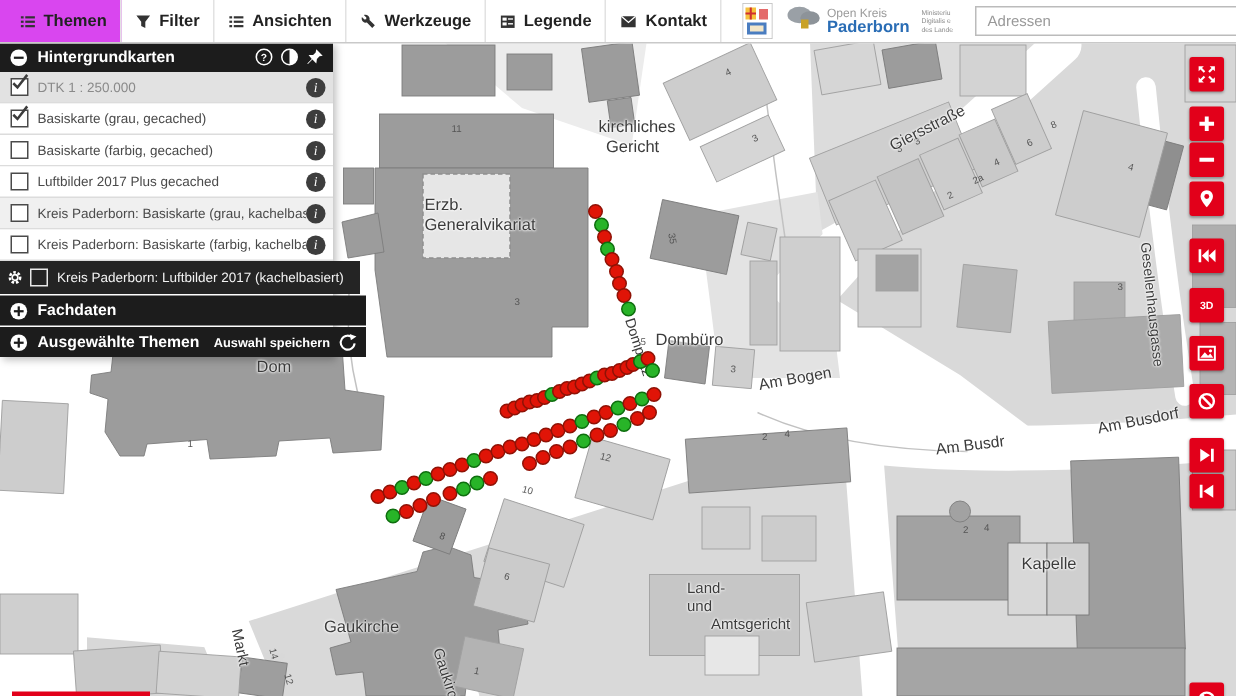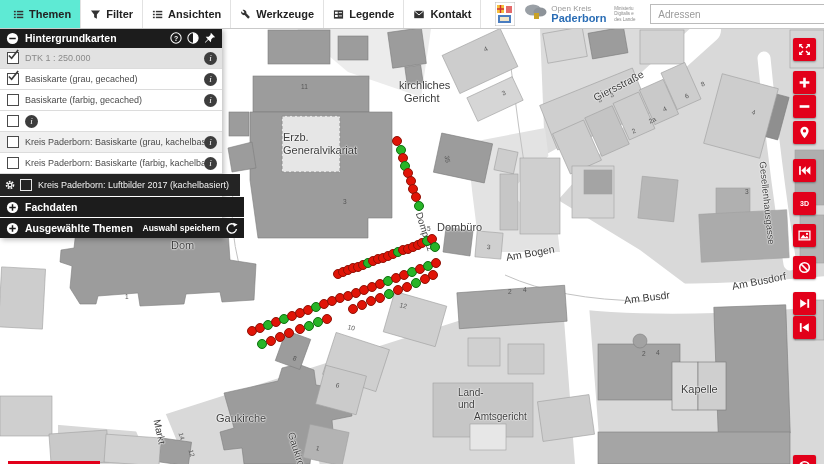--- a/index.html
+++ b/index.html
@@ -3,21 +3,21 @@
 <meta charset="utf-8">
 <style>
   html,body{margin:0;padding:0;}
   body{width:824px;height:464px;overflow:hidden;position:relative;background:#fff;
        font-family:"Liberation Sans",sans-serif;}
   
   #topbar{position:absolute;top:0;left:0;width:824px;height:28px;background:#fff;
           border-bottom:1px solid #c9c9c9;z-index:40;display:flex;align-items:stretch;}
   .tab{display:flex;align-items:center;gap:5px;padding:0 9px;border-right:1px solid #e2e2e2;
        font-size:11px;font-weight:bold;color:#222;cursor:pointer;white-space:nowrap;}
-  .tab.active{background:#5eead4;padding-left:13px;}
+  .tab.active{background:#d946ef;padding-left:13px;}
   .tab .ticon{display:flex;align-items:center;}
   #brandwrap{display:flex;align-items:center;margin-left:14px;gap:8px;}
   #crest{width:20px;height:24px;}
   #odlogo{display:flex;align-items:center;gap:2px;}
   #odtext{line-height:1;}
   #odtext .l1{font-size:8px;color:#9a9a9a;}
   #odtext .l2{font-size:11px;font-weight:bold;color:#2a6db5;}
   #ministry{width:32px;line-height:1.15;}
   #ministry div{font-size:4.5px;color:#8a8a8a;white-space:nowrap;overflow:hidden;}
   #searchwrap{display:flex;align-items:center;margin-left:4px;}
@@ -184,21 +184,21 @@
       <div class="mlabel" style="left: 624px; top: 294px; font-size: 10.5px; transform: rotate(-7deg);">Am Busdr</div>
       <div class="mlabel" style="left: 732px; top: 280px; font-size: 10.5px; transform: rotate(-11deg);">Am Busdorf</div>
       <div class="mlabel" style="left: 594px; top: 92px; font-size: 10.5px; transform: rotate(-27deg);">Giersstraße</div>
       <div class="mlabel" style="left: 763px; top: 156px; font-size: 9.5px; transform: rotate(84deg);">Gesellenhausgasse</div>
       <div class="mlabel" style="left: 216px; top: 412px; font-size: 11px;">Gaukirche</div>
       <div class="mlabel" style="left: 157px; top: 414px; font-size: 10px; transform: rotate(78deg);">Markt</div>
       <div class="mlabel" style="left: 291px; top: 427px; font-size: 10px; transform: rotate(72deg);">Gaukirchg.</div>
       <div class="mlabel" style="left: 458px; top: 387px; font-size: 10px;">Land-</div>
       <div class="mlabel" style="left: 458px; top: 399px; font-size: 10px;">und</div>
       <div class="mlabel" style="left: 458px; top: 411px; font-size: 10px; margin-left: 16px;">Amtsgericht</div>
-      <div class="mlabel" style="left: 681px; top: 383px; font-size: 11px;">Kapelle</div>
+      <div class="mlabel" style="left: 681px; top: 370px; font-size: 11px;">Kapelle</div>
       <div class="hnum" style="left: 301px; top: 83px;">11</div>
       <div class="hnum" style="left: 343px; top: 198px;">3</div>
       <div class="hnum" style="left: 447px; top: 152px; transform: rotate(80deg);">35</div>
       <div class="hnum" style="left: 125px; top: 293px;">1</div>
       <div class="hnum" style="left: 484px; top: 46px; transform: rotate(-25deg);">4</div>
       <div class="hnum" style="left: 502px; top: 90px; transform: rotate(-25deg);">3</div>
       <div class="hnum" style="left: 598px; top: 97px; transform: rotate(-24deg);">3</div>
       <div class="hnum" style="left: 610px; top: 92px; transform: rotate(-24deg);">3</div>
       <div class="hnum" style="left: 632px; top: 128px; transform: rotate(-24deg);">2</div>
       <div class="hnum" style="left: 649px; top: 118px; transform: rotate(-24deg);">2a</div>
@@ -451,20 +451,21 @@
         <span class="llabel">Basiskarte (grau, gecached)</span>
         <span class="ibtn">i</span>
       </div>
       <div class="lrow">
         <span class="cbx"></span>
         <span class="llabel">Basiskarte (farbig, gecached)</span>
         <span class="ibtn">i</span>
       </div>
       <div class="lrow">
         <span class="cbx"></span>
+        <span class="llabel">Luftbilder 2017 Plus gecached</span>
         <span class="ibtn">i</span>
       </div>
       <div class="lrow shaded">
         <span class="cbx"></span>
         <span class="llabel">Kreis Paderborn: Basiskarte (grau, kachelbasiert)</span>
         <span class="ibtn">i</span>
       </div>
       <div class="lrow">
         <span class="cbx"></span>
         <span class="llabel">Kreis Paderborn: Basiskarte (farbig, kachelbasiert)</span>

